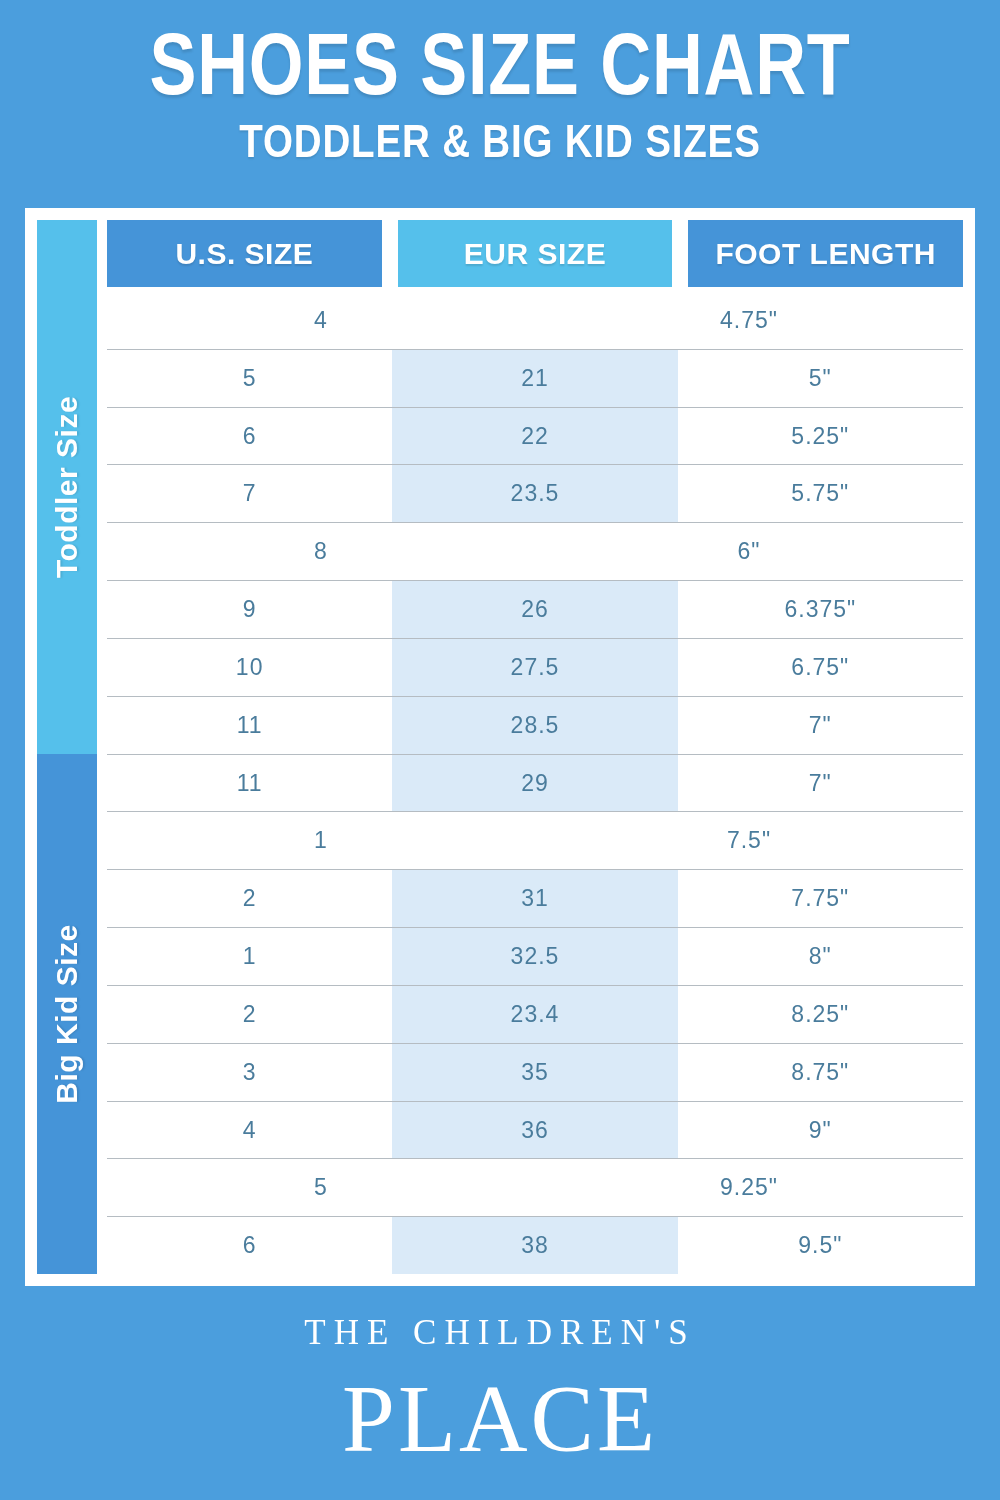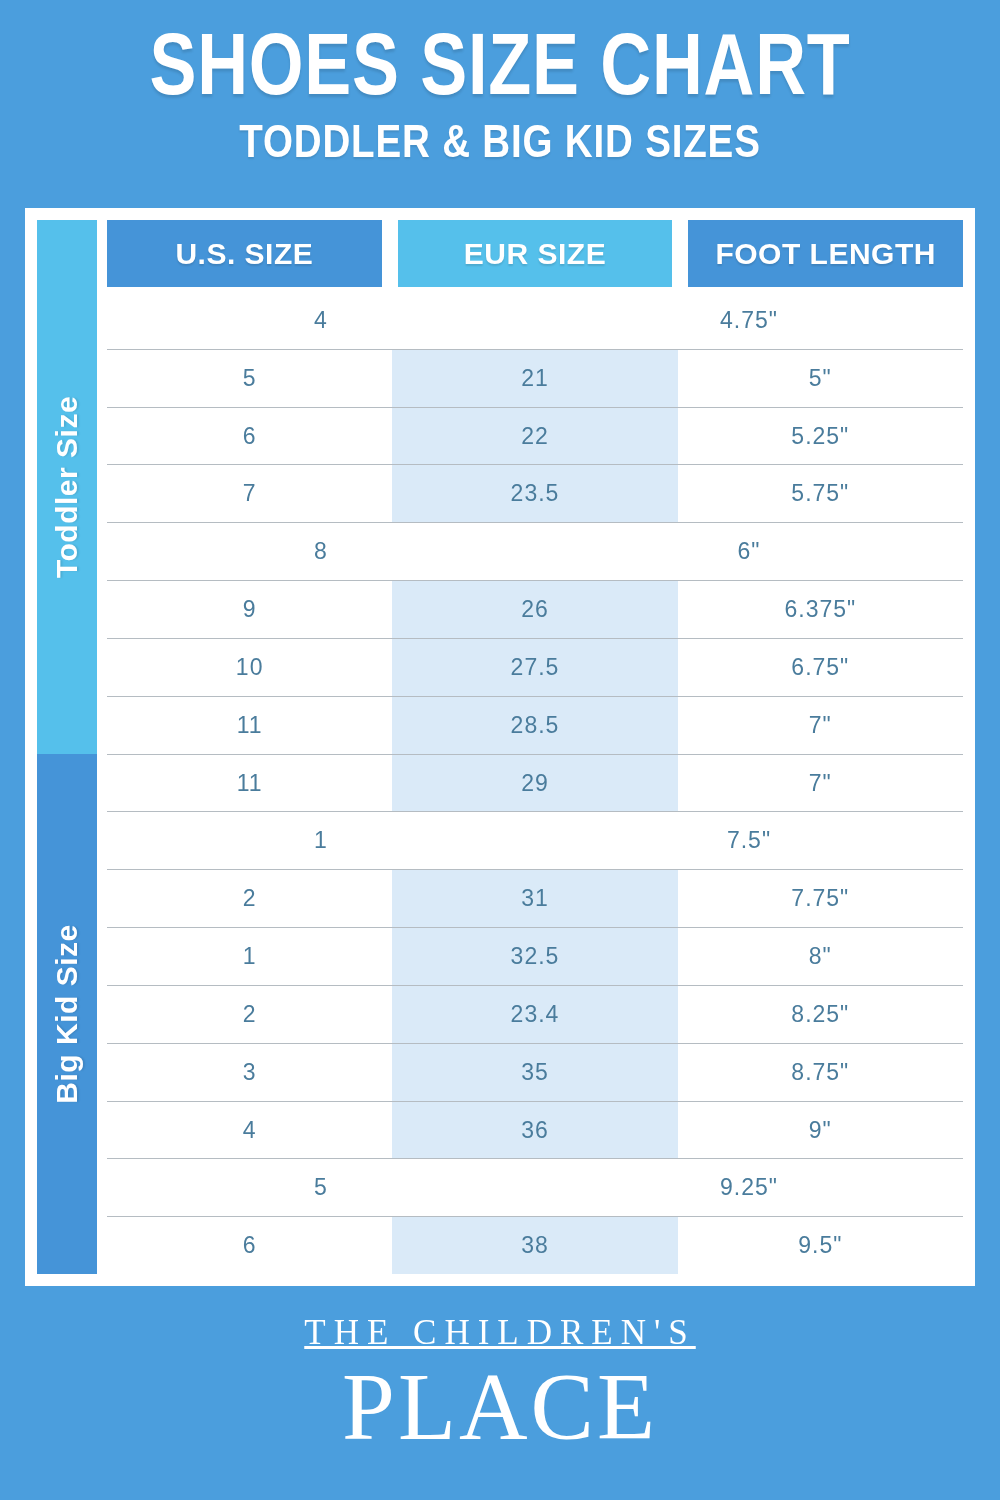--- a/index.html
+++ b/index.html
@@ -79,25 +79,25 @@
     color:#4a7c9c;font-size:23px;font-weight:400;
     letter-spacing:1px;background:#ffffff;
   }
   .td.eur{background:#daeaf8;}
   .footer{
     position:absolute;left:0;top:1312px;width:1000px;
     text-align:center;color:#ffffff;
     font-family:"Liberation Serif",serif;
   }
   .brand-top{
-    font-size:35px;letter-spacing:8px;line-height:1.2;text-decoration:underline;
+    font-size:35px;letter-spacing:8px;line-height:1.2;
   }
   .brand-bottom{
     font-size:95px;letter-spacing:3px;line-height:1.0;
-    margin-top:6px;
+    margin-top:18px;
   }
 </style>
 </head>
 <body>
 
 <div class="title">SHOES SIZE CHART</div>
 <div class="subtitle">TODDLER &amp; BIG KID SIZES</div>
 
 <div class="frame">
   <div class="sidebar">

